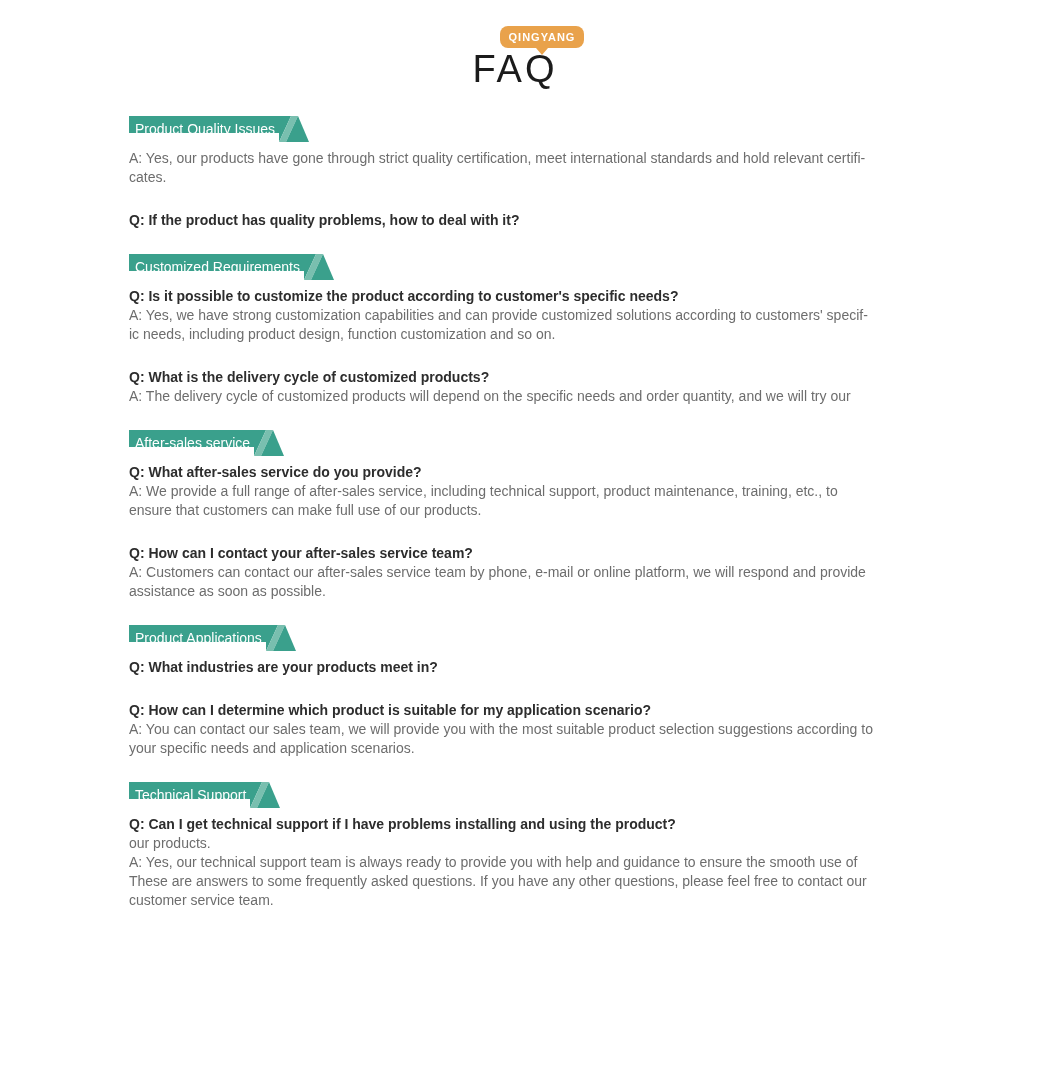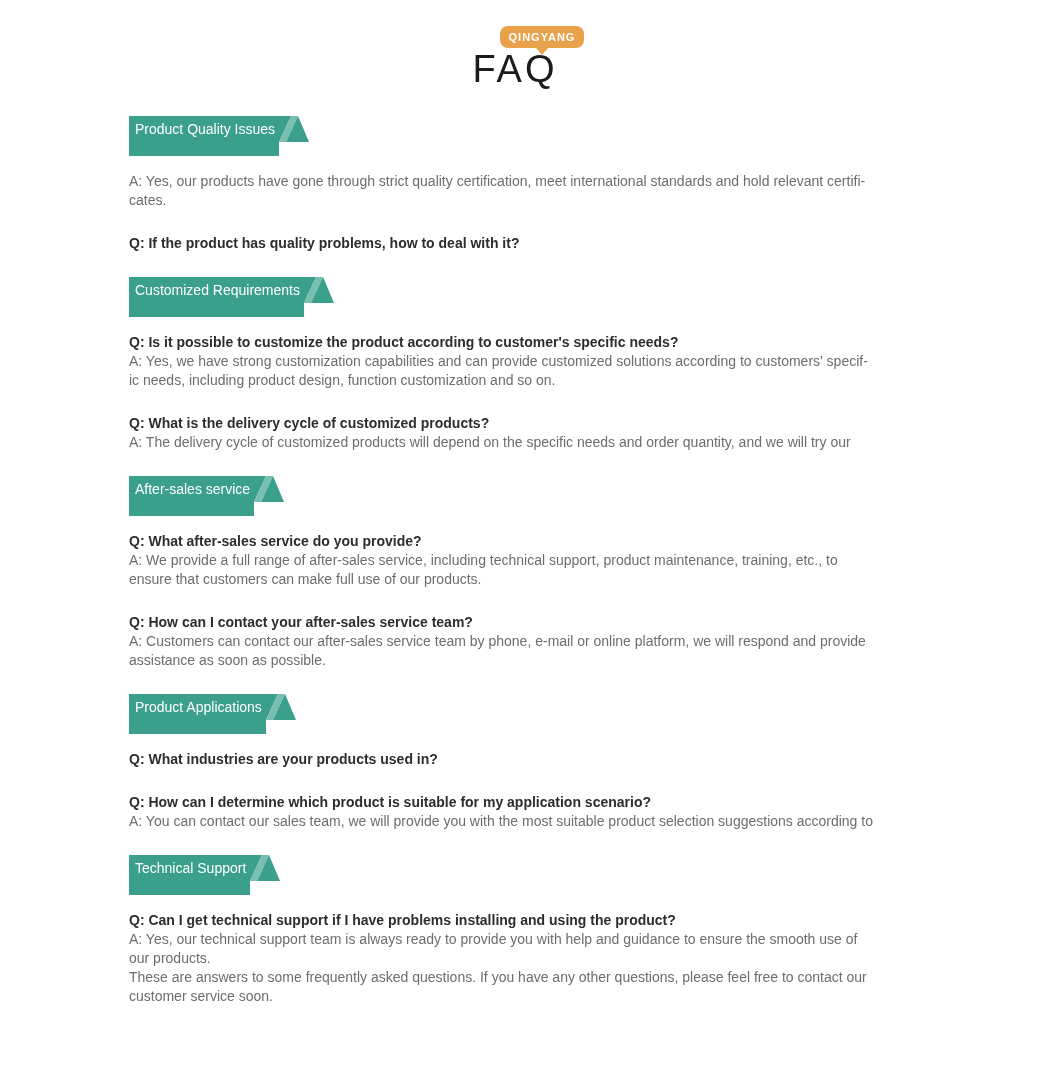--- a/index.html
+++ b/index.html
@@ -58,21 +58,21 @@
   .content {
     margin: 25px 0 0 129px;
     width: 812px;
   }
   .section {
     margin-bottom: 12px;
   }
   .ribbon {
     display: inline-flex;
     align-items: stretch;
-    height: 40px;
+    height: 17px;
     margin-bottom: 16px;
   }
   .ribbon-text {
     background: var(--ribbon-dark, #3aa08c);
     color: #ffffff;
     font-size: 14px;
     line-height: 26px;
     padding: 0 4px 0 6px;
     white-space: nowrap;
   }
@@ -196,48 +196,49 @@
     <div class="ribbon">
       <span class="ribbon-text">Product Applications</span>
       <svg class="ribbon-fold" width="30" height="26" viewBox="0 0 30 26" aria-hidden="true">
         <polygon class="fold-dark" points="0,0 12,0 0,26"></polygon>
         <polygon class="fold-light" points="0,26 12,0 19,0 7,26"></polygon>
         <polygon class="fold-dark" points="19,0 30,26 7,26"></polygon>
       </svg>
     </div>
     <div>
   <div class="qa">
-    <div class="question">Q: What industries are your products used in?</div>
+    <div class="question">Q: What industries are your products meet in?</div>
   </div>
 
   <div class="qa">
     <div class="question">Q: How can I determine which product is suitable for my application scenario?</div>
     <div>
               <div class="answer-line">A: You can contact our sales team, we will provide you with the most suitable product selection suggestions according to</div>
+              <div class="answer-line">your specific needs and application scenarios.</div>
             </div>
   </div>
 </div>
   </div>
 
   <div class="section">
     <div class="ribbon">
       <span class="ribbon-text">Technical Support</span>
       <svg class="ribbon-fold" width="30" height="26" viewBox="0 0 30 26" aria-hidden="true">
         <polygon class="fold-dark" points="0,0 12,0 0,26"></polygon>
         <polygon class="fold-light" points="0,26 12,0 19,0 7,26"></polygon>
         <polygon class="fold-dark" points="19,0 30,26 7,26"></polygon>
       </svg>
     </div>
     <div>
   <div class="qa">
     <div class="question">Q: Can I get technical support if I have problems installing and using the product?</div>
     <div>
+              <div class="answer-line">our products.</div>
               <div class="answer-line">A: Yes, our technical support team is always ready to provide you with help and guidance to ensure the smooth use of</div>
-              <div class="answer-line">our products.</div>
               <div class="answer-line">These are answers to some frequently asked questions. If you have any other questions, please feel free to contact our</div>
-              <div class="answer-line">customer service soon.</div>
+              <div class="answer-line">customer service team.</div>
             </div>
   </div>
 </div>
   </div>
 </div>
 
 </div>
 
 </body></html>

